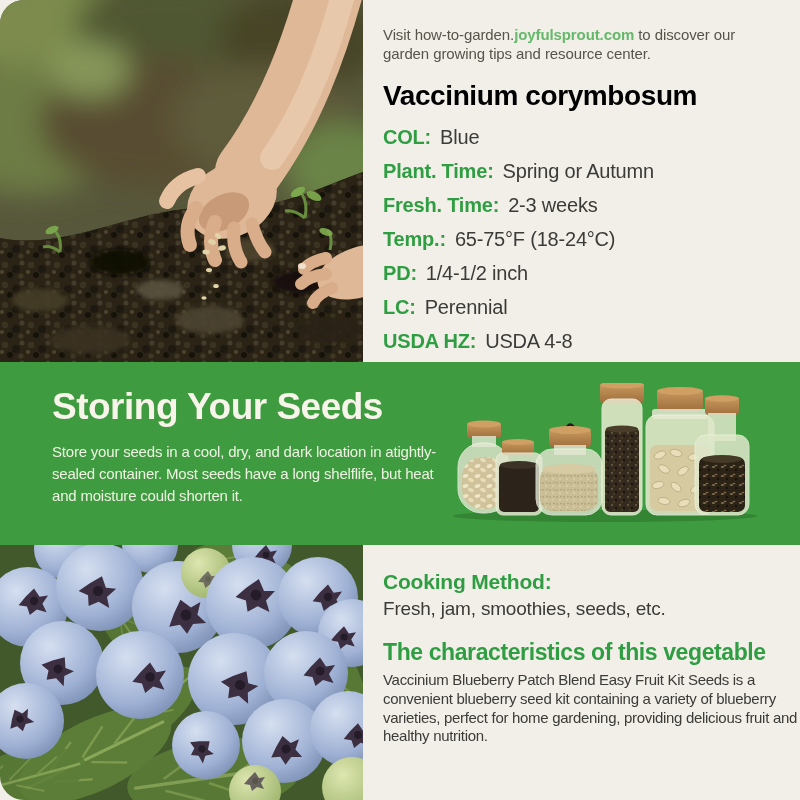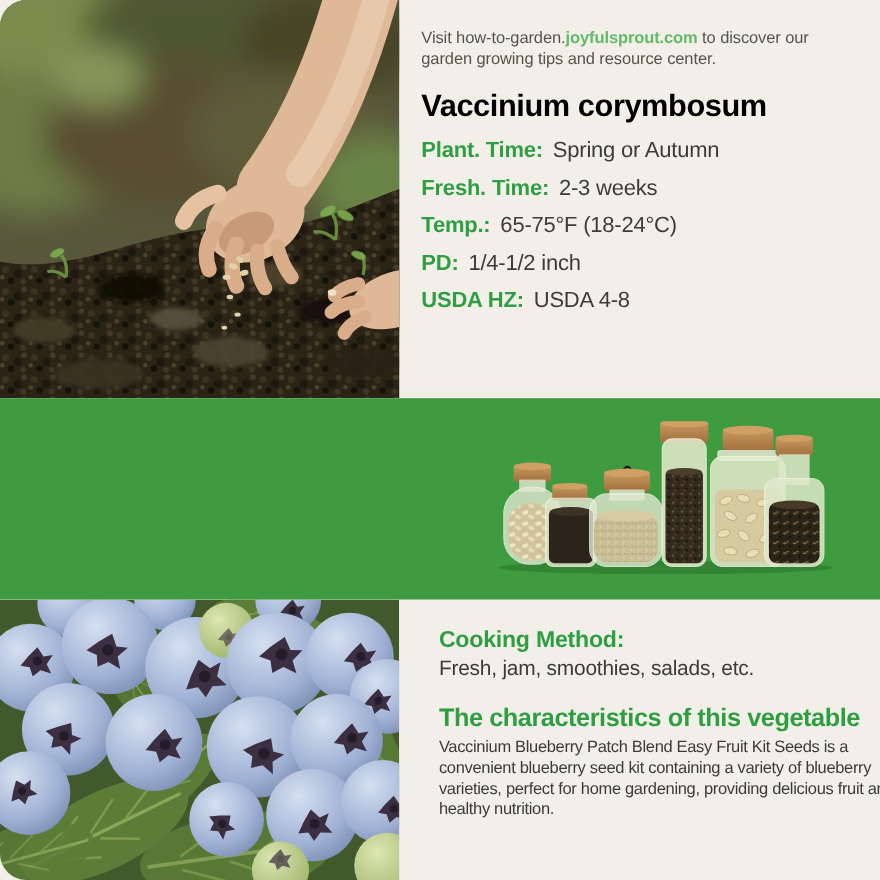--- a/index.html
+++ b/index.html
@@ -23,21 +23,21 @@
   .spec-value{color:#3b3b38;}
 
   
   .band{position:relative;height:183px;background:#3f9b40;overflow:hidden;}
   .band-text{position:absolute;left:52px;top:24px;width:400px;}
   .band h2{margin:0;font-size:37px;color:#f7f4ea;letter-spacing:-0.5px;white-space:nowrap;}
   .band p{margin:13px 0 0 0;width:388px;font-size:15px;line-height:1.45;color:#eef3e2;letter-spacing:-0.2px;}
   .jars{position:absolute;right:40px;bottom:22px;width:310px;height:140px;}
 
   
-  .bottom{display:flex;height:255px;gap:16px;}
+  .bottom{display:flex;height:255px;}
   .photo-bottom{width:363px;height:255px;flex:none;overflow:hidden;}
   .bpanel{flex:1;box-sizing:border-box;padding:25px 14px 0 20px;}
   .cook-title{margin:0;font-size:21px;font-weight:bold;color:#2f9e42;letter-spacing:-0.2px;}
   .cook-body{margin:4px 0 0 0;font-size:19px;color:#3b3b38;letter-spacing:-0.2px;}
   .char-title{margin:19px 0 0 0;font-size:23px;font-weight:bold;color:#2f9e42;letter-spacing:-0.4px;white-space:nowrap;}
   .char-body{margin:5px 0 0 0;width:414px;font-size:15px;line-height:1.25;color:#3b3b38;letter-spacing:-0.3px;}
   svg{display:block;}
 </style>
 </head>
 <body>
@@ -133,30 +133,36 @@
           </g>
           <ellipse cx="302" cy="266" rx="4" ry="3" fill="#f0e0cc"></ellipse>
         </g>
       </svg>
     </div>
 
     <div class="info">
       <p class="intro"><span>Visit how-to-garden.</span><span class="link">joyfulsprout.com</span><span> to discover our garden growing tips and resource center.</span></p>
       <h1 class="title">Vaccinium corymbosum</h1>
       <div class="specs">
+        <div class="spec-row"><span class="spec-label">COL:</span><span class="spec-value">Blue</span></div>
         <div class="spec-row"><span class="spec-label">Plant. Time:</span><span class="spec-value">Spring or Autumn</span></div>
         <div class="spec-row"><span class="spec-label">Fresh. Time:</span><span class="spec-value">2-3 weeks</span></div>
         <div class="spec-row"><span class="spec-label">Temp.:</span><span class="spec-value">65-75°F (18-24°C)</span></div>
         <div class="spec-row"><span class="spec-label">PD:</span><span class="spec-value">1/4-1/2 inch</span></div>
+        <div class="spec-row"><span class="spec-label">LC:</span><span class="spec-value">Perennial</span></div>
         <div class="spec-row"><span class="spec-label">USDA HZ:</span><span class="spec-value">USDA 4-8</span></div>
       </div>
     </div>
   </div>
 
   <div class="band">
+    <div class="band-text">
+      <h2>Storing Your Seeds</h2>
+      <p>Store your seeds in a cool, dry, and dark location in atightly-sealed container. Most seeds have a long shelflife, but heat and moisture could shorten it.</p>
+    </div>
 
     <div class="jars">
       <svg viewBox="0 0 310 140" width="310" height="140">
         <defs>
           <pattern id="pDark" width="8" height="8" patternUnits="userSpaceOnUse">
             <rect width="8" height="8" fill="#332a1d"></rect>
             <circle cx="2" cy="2" r="1.2" fill="#60513a"></circle>
             <circle cx="6" cy="5" r="1.1" fill="#14100a"></circle>
             <circle cx="4" cy="7" r="0.9" fill="#56452c"></circle>
           </pattern>
@@ -362,19 +368,19 @@
           <g transform="translate(255,246)">
               <circle r="26" fill="url(#gb)"></circle>
               <use href="#cal" transform="translate(0,-10) scale(1)" opacity="0.7"></use>
             </g>
         </g>
       </svg>
     </div>
 
     <div class="bpanel">
       <h3 class="cook-title">Cooking Method:</h3>
-      <p class="cook-body">Fresh, jam, smoothies, salads, etc.</p>
+      <p class="cook-body">Fresh, jam, smoothies, seeds, etc.</p>
       <h3 class="char-title">The characteristics of this vegetable</h3>
       <p class="char-body">Vaccinium Blueberry Patch Blend Easy Fruit Kit Seeds is a convenient blueberry seed kit containing a variety of blueberry varieties, perfect for home gardening, providing delicious fruit and healthy nutrition.</p>
     </div>
   </div>
 
 </div>
 
 </body></html>

